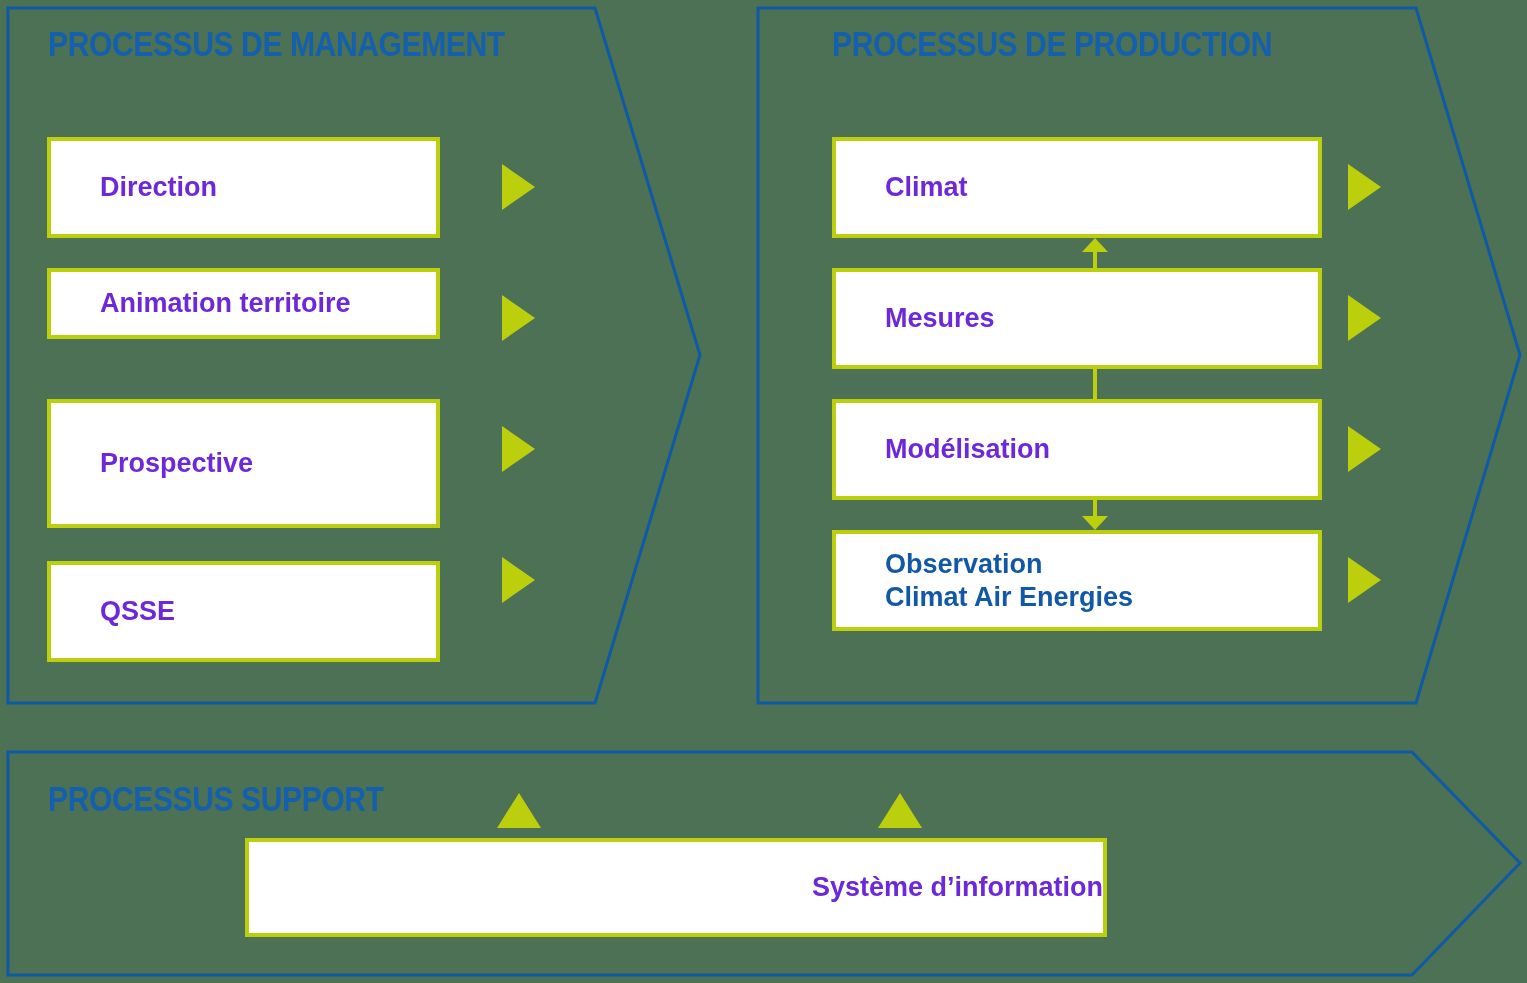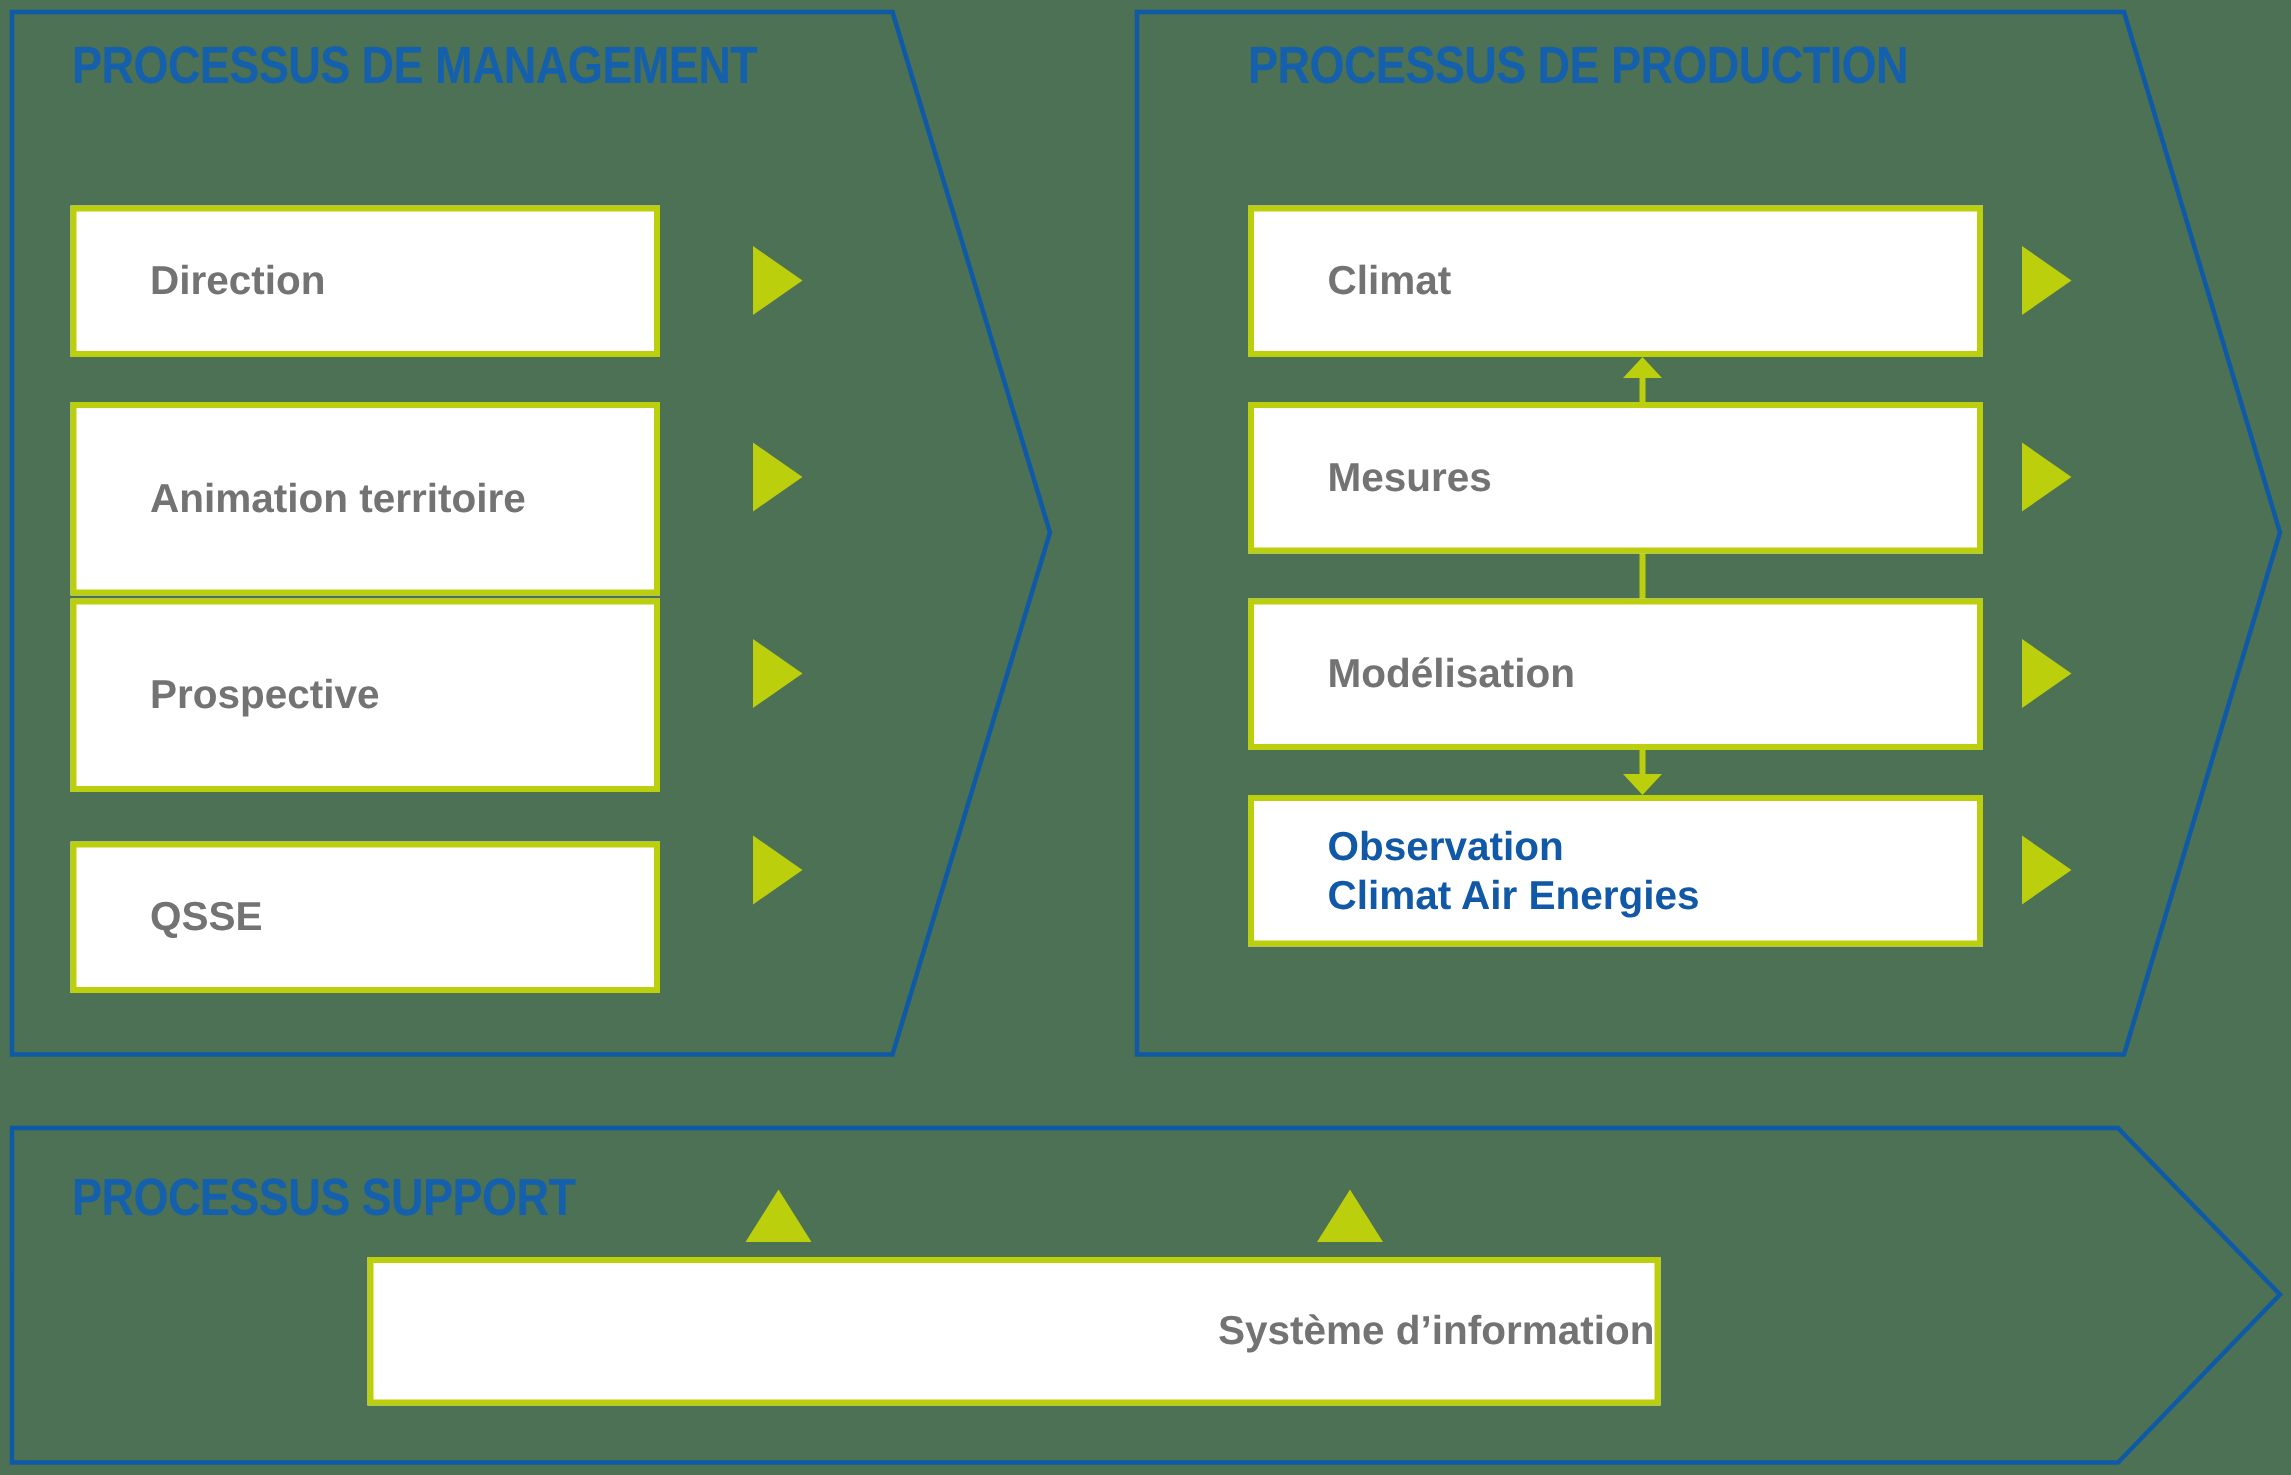--- a/index.html
+++ b/index.html
@@ -24,21 +24,21 @@
   }
   .pbox{
     position:absolute;
     background:#FFFFFF;
     border:4px solid #BCCF0D;
     box-sizing:border-box;
     display:flex;
     align-items:center;
   }
   .pbox-label{
-    color:#737373;
+    color:#6d28d9;
     font-size:27px;
     font-weight:700;
     line-height:1.2;
     padding-left:49px;
     white-space:nowrap;
   }
   .pbox-label-stack{
     display:flex;
     flex-direction:column;
     padding-left:49px;
@@ -92,21 +92,21 @@
     <polygon points="8,752 1412,752 1520,863 1412,975 8,975" fill="none" stroke="#0F5AA6" stroke-width="3" stroke-linejoin="miter"></polygon>
   </svg>
 
   <div class="panel-title" style="left:48px;top:26px;">PROCESSUS DE MANAGEMENT</div>
 
   <div class="pbox" style="left:47px;top:137px;width:393px;height:101px;">
     <span class="pbox-label">Direction</span>
   </div>
   <div class="chevron-right" style="left:502px;top:164px;"></div>
 
-  <div class="pbox" style="left:47px;top:268px;width:393px;height:129px;">
+  <div class="pbox" style="left:47px;top:268px;width:393px;height:71px;">
     <span class="pbox-label">Animation territoire</span>
   </div>
   <div class="chevron-right" style="left:502px;top:295px;"></div>
 
   <div class="pbox" style="left:47px;top:399px;width:393px;height:129px;">
     <span class="pbox-label">Prospective</span>
   </div>
   <div class="chevron-right" style="left:502px;top:426px;"></div>
 
   <div class="pbox" style="left:47px;top:530px;width:393px;height:101px;margin-top:31px;">

